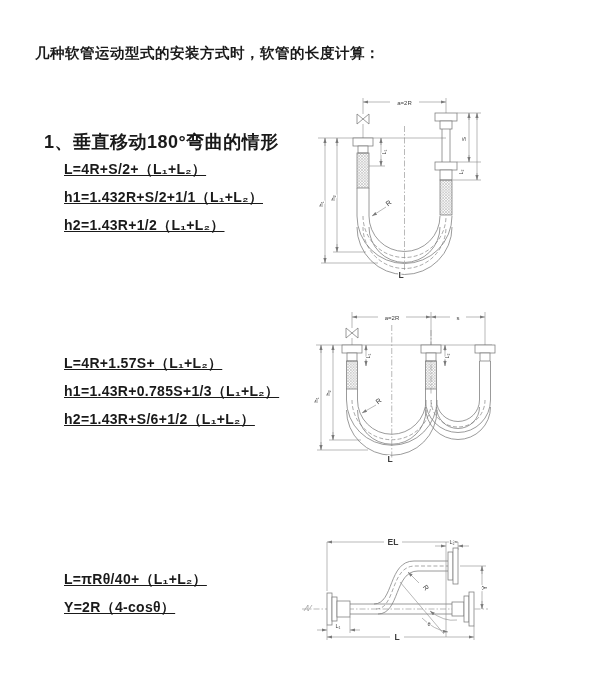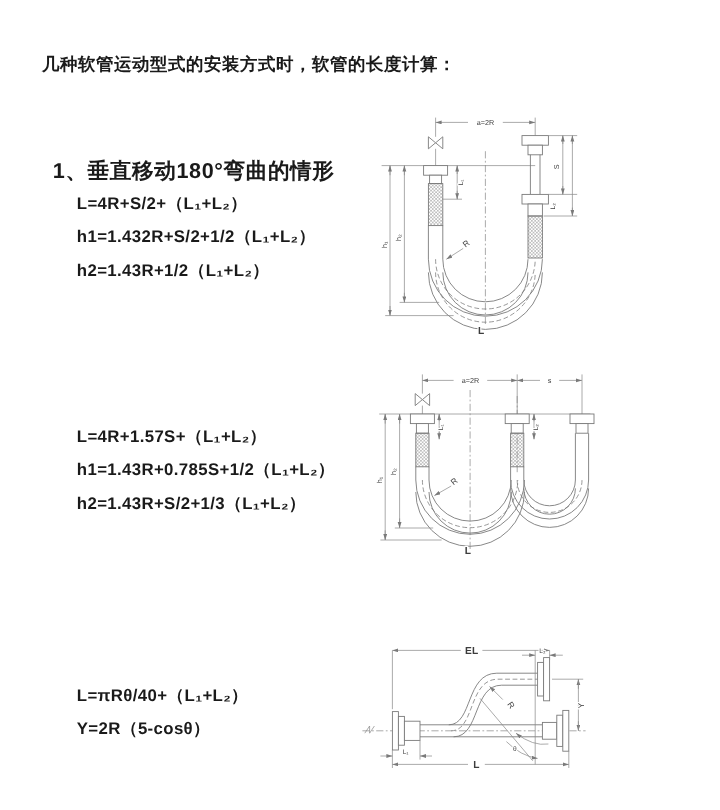--- a/index.html
+++ b/index.html
@@ -1,20 +1,20 @@
 <!DOCTYPE html>
 <html><head>
 <meta charset="utf-8">
 <style>
   html,body{margin:0;padding:0;background:#fff;}
   .page{position:relative;width:600px;height:675px;background:#ffffff;overflow:hidden;
         font-family:"Liberation Sans","DejaVu Sans",sans-serif;color:#1a1a1a;margin-top:22px;}
   .title{position:absolute;left:35px;top:22px;font-size:14.5px;font-weight:bold;letter-spacing:.5px;}
   .heading{position:absolute;left:44px;font-size:18px;font-weight:bold;letter-spacing:.5px;}
-  .formulas{position:absolute;left:64px;font-size:14px;font-weight:bold;line-height:28px;letter-spacing:.3px;}
+  .formulas{position:absolute;left:64px;font-size:14px;font-weight:bold;line-height:28px;letter-spacing:.3px;text-decoration:underline;}
   .h1p{top:108px}.f1p{top:133px}
   .h2p{top:301px}.f2p{top:327px}
   .h3p{top:516px}.f3p{top:543px}
   .dia{position:absolute;}
   .d1p{left:306px;top:64px}
   .d2p{left:306px;top:278px}
   .d3p{left:296px;top:498px}
   svg .ln{stroke:#7a7a7a;stroke-width:.75;fill:none;}
   svg .thin{stroke:#8a8a8a;stroke-width:.6;fill:none;}
   svg .cl{stroke:#8a8a8a;stroke-width:.6;fill:none;stroke-dasharray:6 2 1.5 2;}
@@ -28,33 +28,33 @@
 </head>
 <body>
 
 <div class="page">
 
   <div class="title">几种软管运动型式的安装方式时，软管的长度计算：</div>
 
   <div class="heading h1p">1、垂直移动180°弯曲的情形</div>
   <div class="formulas f1p">
     <div>L=4R+S/2+（L₁+L₂）</div>
-    <div>h1=1.432R+S/2+1/2（L₁+L₂）</div>
+    <div>h1=1.432R+S/2+1/1（L₁+L₂）</div>
     <div>h2=1.43R+1/2（L₁+L₂）</div>
   </div>
 
   <div class="formulas f2p">
     <div>L=4R+1.57S+（L₁+L₂）</div>
-    <div>h1=1.43R+0.785S+1/2（L₁+L₂）</div>
-    <div>h2=1.43R+S/2+1/3（L₁+L₂）</div>
+    <div>h1=1.43R+0.785S+1/3（L₁+L₂）</div>
+    <div>h2=1.43R+S/6+1/2（L₁+L₂）</div>
   </div>
 
   <div class="formulas f3p">
     <div>L=πRθ/40+（L₁+L₂）</div>
-    <div>Y=2R（5-cosθ）</div>
+    <div>Y=2R（4-cosθ）</div>
   </div>
 
   <svg class="dia d1p" width="292" height="202" viewBox="0 0 292 202">
     <defs>
       <marker id="ar1" markerUnits="userSpaceOnUse" markerWidth="6" markerHeight="5" refX="5" refY="1.6" orient="auto">
         <path d="M0,0 L5,1.6 L0,3.2 Z" fill="#7a7a7a"></path>
       </marker>
       <pattern id="br1" patternUnits="userSpaceOnUse" width="2.8" height="2.8">
         <path d="M0,2.8 L2.8,0 M0,0 L2.8,2.8" stroke="#9a9a9a" stroke-width="0.45"></path>
       </pattern>

